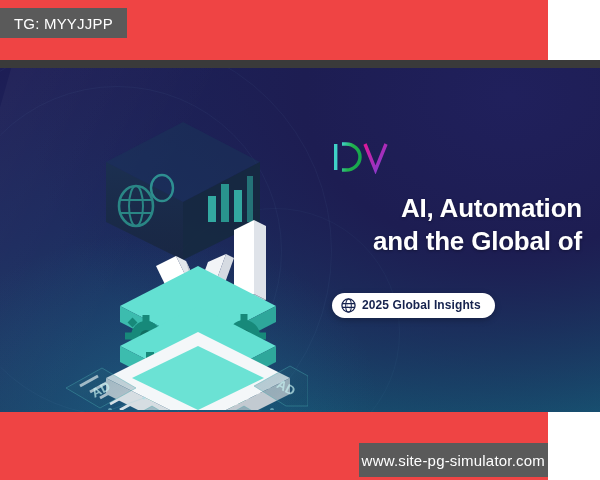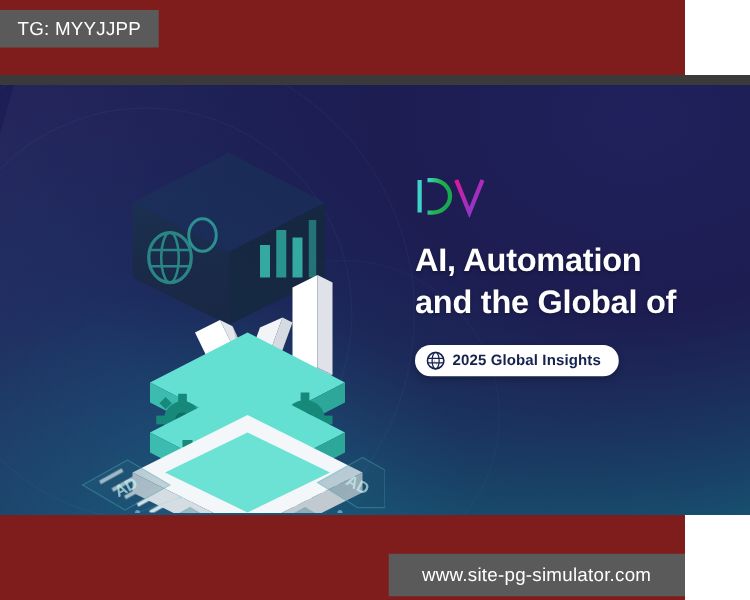--- a/index.html
+++ b/index.html
@@ -2,21 +2,21 @@
 <html><head>
 <meta charset="utf-8">
 <style>
   * { margin:0; padding:0; box-sizing:border-box; }
   html, body {
     width:600px; height:480px;
     background:#ffffff;
     font-family:"Liberation Sans", sans-serif;
     overflow:hidden;
   }
-  #root { position:relative; width:548px; height:480px; background:#7f1d1d; }
+  #root { position:relative; width:548px; height:480px; background:#ef4444; }
 
   
   .tg-badge{
     position:absolute; left:0; top:8px;
     height:30px; padding:0 14px;
     display:flex; align-items:center;
     background:#5a5a5a; color:#fff;
     font-size:15px; letter-spacing:.2px;
     white-space:nowrap;
   }
@@ -64,39 +64,40 @@
   
   .textblock{ position:absolute; left:332px; top:72px; width:250px; }
   .logo-dv{ height:34px; margin-bottom:18px; }
   .headline{
     color:#ffffff;
     font-size:26px;
     font-weight:bold;
     line-height:1.26;
     letter-spacing:-.2px;
     text-shadow:0 1px 3px rgba(0,0,0,.35);
+    text-align:right;
   }
   .headline div{ white-space:nowrap; }
   .pill{
-    margin-top:18px;
+    margin-top:35px;
     display:inline-flex; align-items:center; gap:6px;
     background:#ffffff; border-radius:20px;
     padding:5px 14px 5px 9px;
     box-shadow:0 2px 6px rgba(0,0,0,.25);
   }
   .pill .globe{ width:15px; height:15px; display:block; flex:0 0 auto; }
   .pill .ptext{
     color:#15224e; font-size:12px; font-weight:bold;
     letter-spacing:.1px; white-space:nowrap;
   }
 
   
   .watermark{
     position:absolute; right:0; top:443px;
-    height:34px; padding:0 27px;
+    height:34px; padding:0 3px;
     display:flex; align-items:center; justify-content:center;
     background:#5a5a5a; color:#fff;
     font-size:15px; letter-spacing:.2px; white-space:nowrap;
   }
 </style>
 </head>
 <body>
 
 <div id="root">
 

